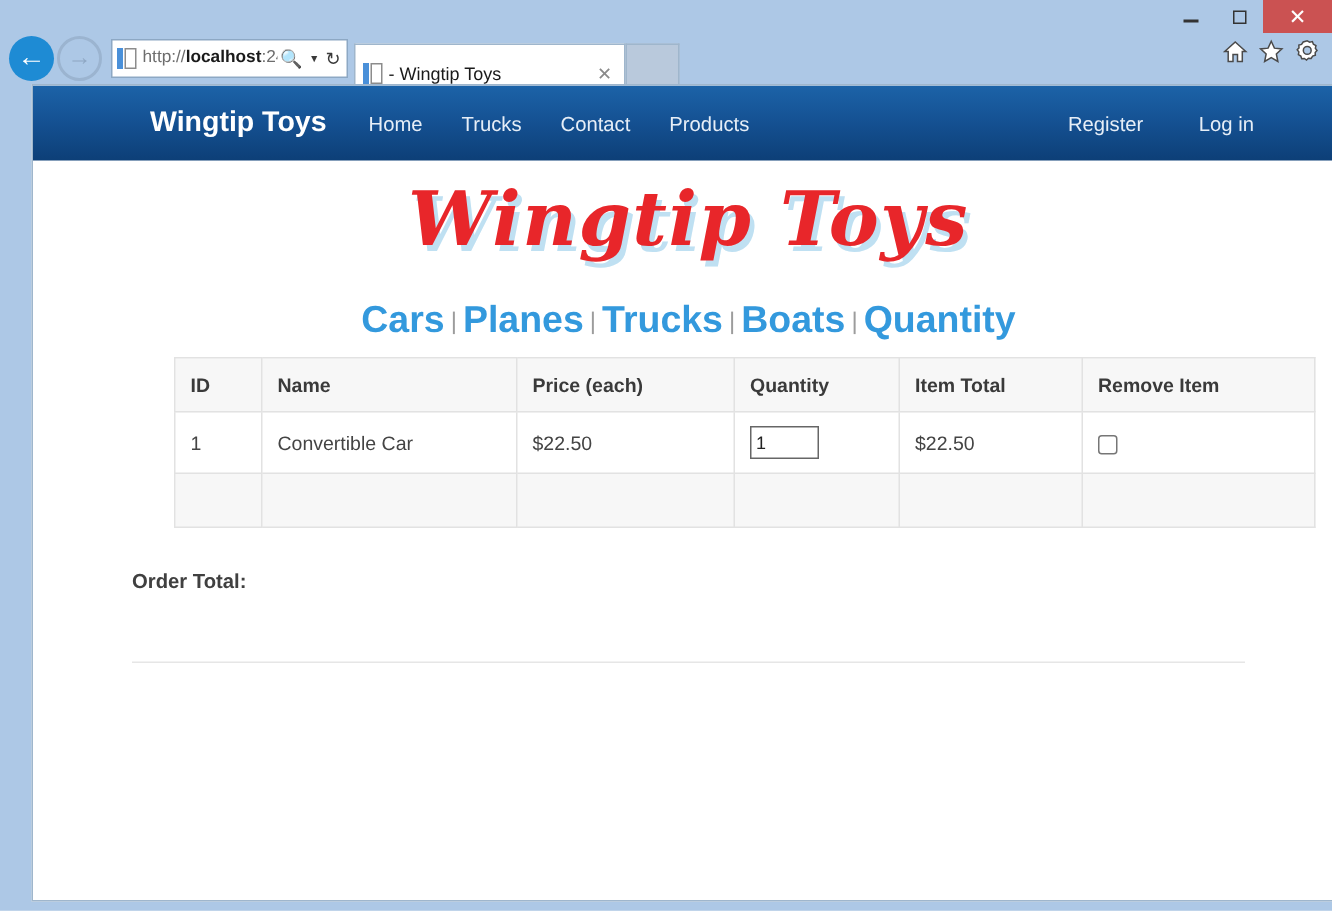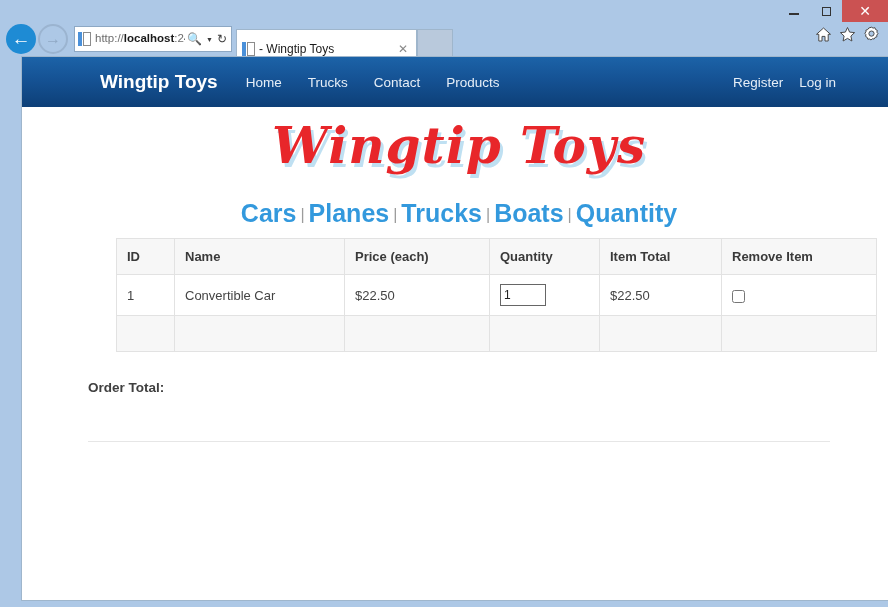--- a/index.html
+++ b/index.html
@@ -229,21 +229,21 @@
     gap: 26px;
   }
   .nav-link {
     color: #e6eef7;
     font-size: 13.5px;
     white-space: nowrap;
   }
   .nav-right {
     margin-left: auto;
     display: flex;
-    gap: 16px;
+    gap: 37px;
     margin-right: 42px;
   }
 
   
   .content {
     padding: 0 66px;
     box-sizing: border-box;
   }
   .logo-wrap {
     text-align: center;

